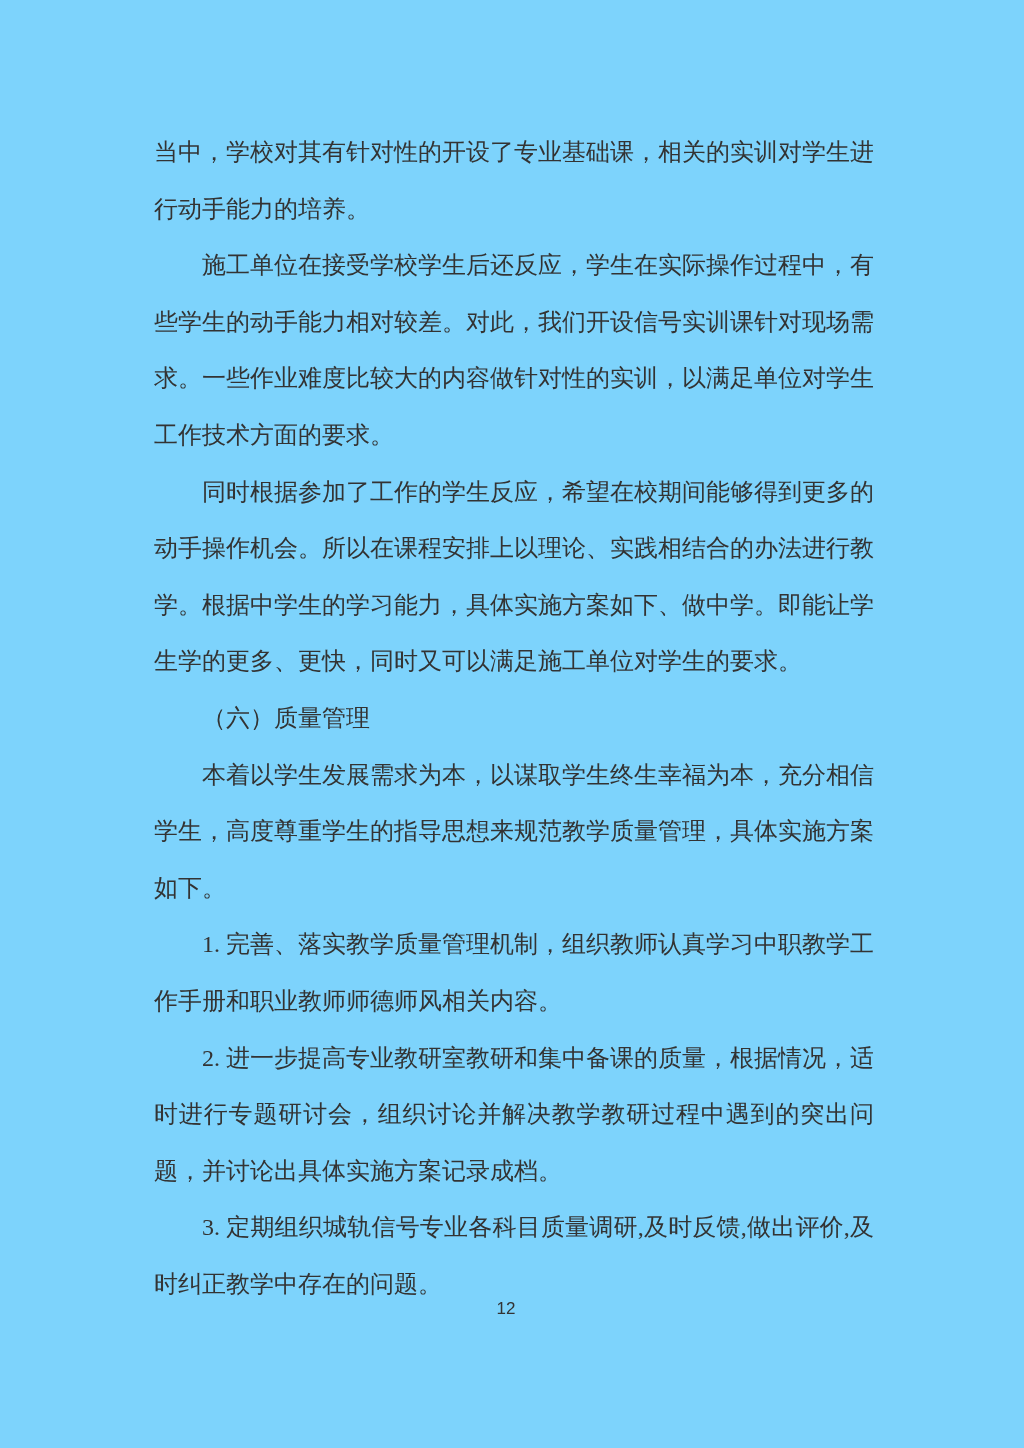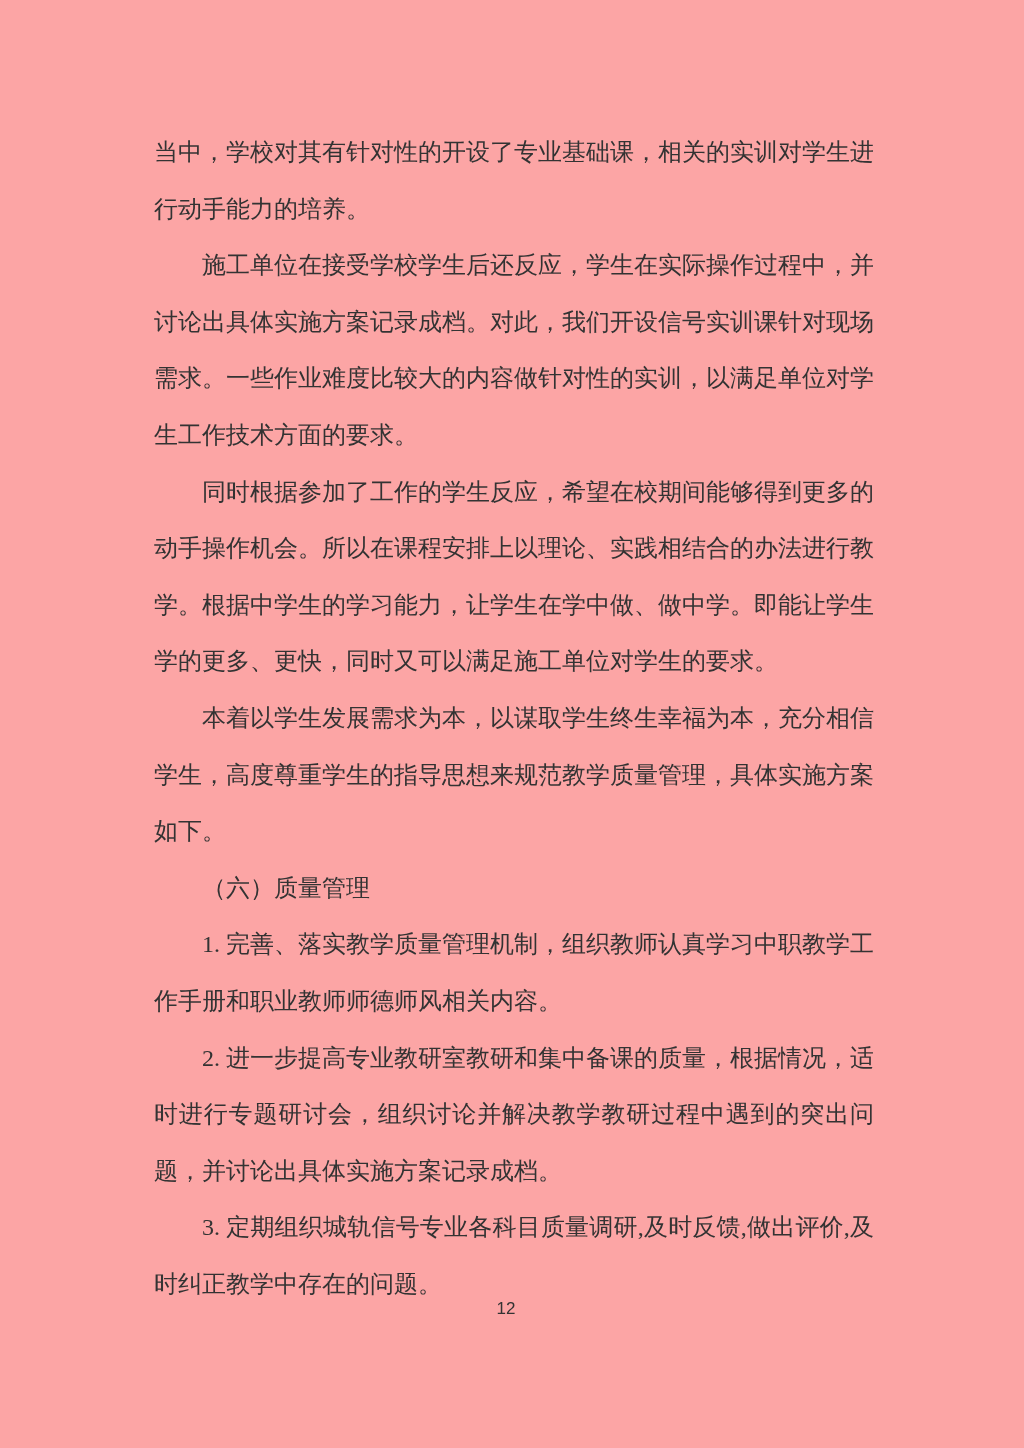--- a/index.html
+++ b/index.html
@@ -4,21 +4,21 @@
 <style>
   html, body {
     margin: 0;
     padding: 0;
     background: #ffffff;
   }
   .page {
     position: relative;
     width: 1024px;
     height: 1448px;
-    background: #fca5a5;
+    background: #7dd3fc;
     overflow: hidden;
     font-family: "Liberation Serif", "DejaVu Serif", serif;
   }
   .doc-body {
     position: absolute;
     left: 154px;
     top: 124px;
     width: 720px;
     font-size: 24px;
     line-height: 56.6px;
@@ -46,24 +46,24 @@
     color: #333333;
   }
 </style>
 </head>
 <body>
 
 <div class="page">
 
   <div class="doc-body">
       <p>当中，学校对其有针对性的开设了专业基础课，相关的实训对学生进行动手能力的培养。</p>
-      <p class="indent">施工单位在接受学校学生后还反应，学生在实际操作过程中，并讨论出具体实施方案记录成档。对此，我们开设信号实训课针对现场需求。一些作业难度比较大的内容做针对性的实训，以满足单位对学生工作技术方面的要求。</p>
-      <p class="indent">同时根据参加了工作的学生反应，希望在校期间能够得到更多的动手操作机会。所以在课程安排上以理论、实践相结合的办法进行教学。根据中学生的学习能力，让学生在学中做、做中学。即能让学生学的更多、更快，同时又可以满足施工单位对学生的要求。</p>
+      <p class="indent">施工单位在接受学校学生后还反应，学生在实际操作过程中，有些学生的动手能力相对较差。对此，我们开设信号实训课针对现场需求。一些作业难度比较大的内容做针对性的实训，以满足单位对学生工作技术方面的要求。</p>
+      <p class="indent">同时根据参加了工作的学生反应，希望在校期间能够得到更多的动手操作机会。所以在课程安排上以理论、实践相结合的办法进行教学。根据中学生的学习能力，具体实施方案如下、做中学。即能让学生学的更多、更快，同时又可以满足施工单位对学生的要求。</p>
+      <p class="indent">（六）质量管理</p>
       <p class="indent">本着以学生发展需求为本，以谋取学生终生幸福为本，充分相信学生，高度尊重学生的指导思想来规范教学质量管理，具体实施方案如下。</p>
-      <p class="indent">（六）质量管理</p>
       <p class="indent">1. 完善、落实教学质量管理机制，组织教师认真学习中职教学工作手册和职业教师师德师风相关内容。</p>
       <p class="indent">2. 进一步提高专业教研室教研和集中备课的质量，根据情况，适时进行专题研讨会，组织讨论并解决教学教研过程中遇到的突出问题，并讨论出具体实施方案记录成档。</p>
       <p class="indent">3. 定期组织城轨信号专业各科目质量调研,及时反馈,做出评价,及时纠正教学中存在的问题。</p>
     </div>
 
   <div class="page-footer">
     <span>12</span>
   </div>
 
 </div>

